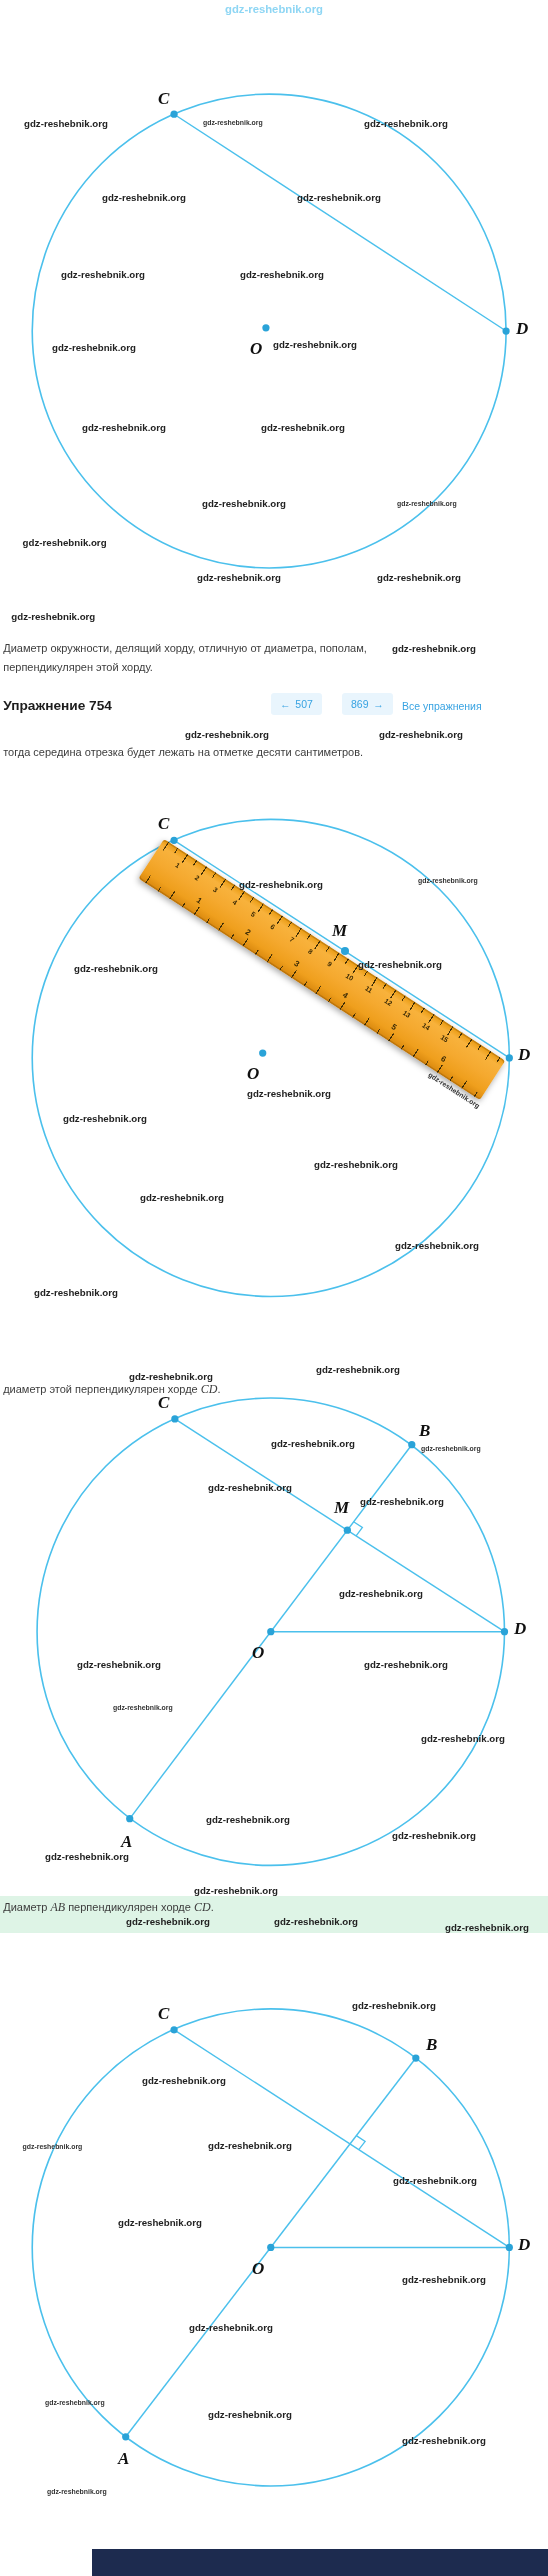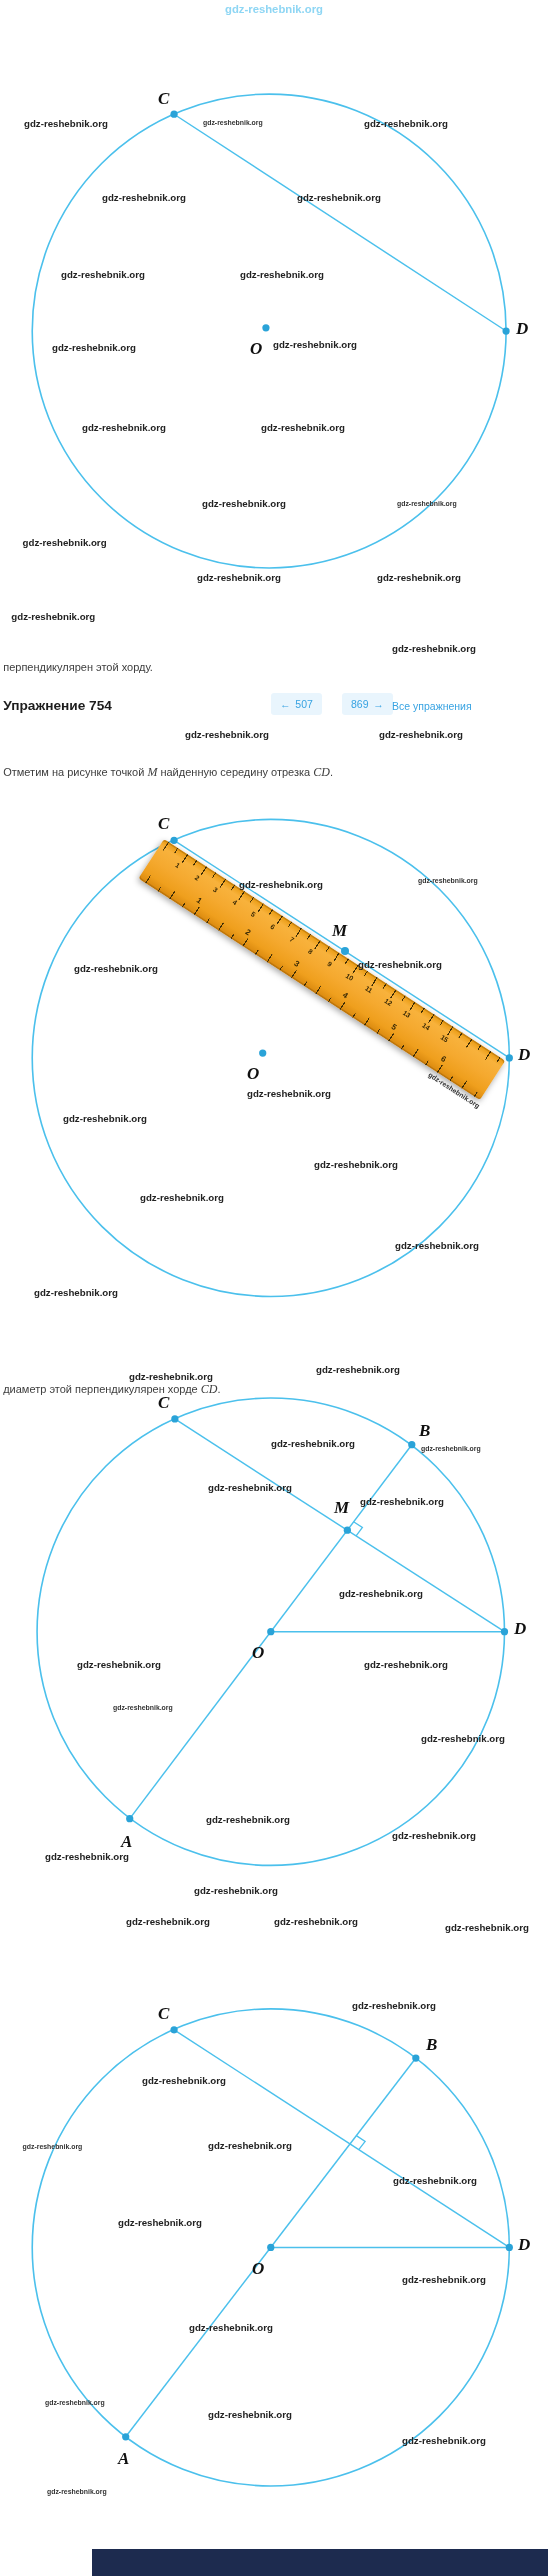--- a/index.html
+++ b/index.html
@@ -110,38 +110,39 @@
   <span class="wm" style="left:273px;top:339px">gdz-reshebnik.org</span>
   <span class="wm" style="left:82px;top:422px">gdz-reshebnik.org</span>
   <span class="wm" style="left:261px;top:422px">gdz-reshebnik.org</span>
   <span class="wm" style="left:202px;top:498px">gdz-reshebnik.org</span>
   <span class="wm-sm" style="left:397px;top:500px">gdz-reshebnik.org</span>
   <span class="wm" style="left:22.6px;top:537px">gdz-reshebnik.org</span>
   <span class="wm" style="left:197px;top:572px">gdz-reshebnik.org</span>
   <span class="wm" style="left:377px;top:572px">gdz-reshebnik.org</span>
   <span class="wm" style="left:11.3px;top:611px">gdz-reshebnik.org</span>
 
+  <div class="para" style="left:3.2px;top:639px">Диаметр окружности, делящий хорду, отличную от диаметра, пополам,</div>
   <div class="para" style="left:3.2px;top:658px">перпендикулярен этой хорду.</div>
   <span class="wm" style="left:392px;top:643px">gdz-reshebnik.org</span>
 
   <div class="ex-title">Упражнение 754</div>
   <button class="nav-btn" style="left:271px">
     <span>←</span>
     <span>507</span>
   </button>
   <button class="nav-btn" style="left:342px">
     <span>869</span>
     <span>→</span>
   </button>
-  <a class="all-link" style="left:392px">Все упражнения</a>
+  <a class="all-link" style="left:402px">Все упражнения</a>
 
   <span class="wm" style="left:185px;top:729px">gdz-reshebnik.org</span>
   <span class="wm" style="left:379px;top:729px">gdz-reshebnik.org</span>
 
-  <div class="para" style="left:3.2px;top:763px"><span>Отметим на рисунке точкой </span><span class="math">M</span><span> найденную середину отрезка </span><span class="math">CD</span><span>.</span></div>
+  <div class="para" style="left:3.2px;top:743px">тогда середина отрезка будет лежать на отметке десяти сантиметров.</div>
 
   <div class="ruler">
     <div class="tick-cm"></div>
     <div class="tick-half"></div>
     <div class="tick-b1"></div>
     <div class="tick-b2"></div>
     <div class="num-row-top">
         <span style="left: 24px;">1</span>
         <span style="left: 47px;">2</span>
         <span style="left: 69px;">3</span>
@@ -205,20 +206,23 @@
   <span class="wm" style="left:77px;top:1659px">gdz-reshebnik.org</span>
   <span class="wm" style="left:364px;top:1659px">gdz-reshebnik.org</span>
   <span class="wm-sm" style="left:113px;top:1704px">gdz-reshebnik.org</span>
   <span class="wm" style="left:421px;top:1733px">gdz-reshebnik.org</span>
   <span class="wm" style="left:206px;top:1814px">gdz-reshebnik.org</span>
   <span class="wm" style="left:392px;top:1830px">gdz-reshebnik.org</span>
   <span class="wm" style="left:45px;top:1851px">gdz-reshebnik.org</span>
   <span class="wm" style="left:194px;top:1885px">gdz-reshebnik.org</span>
   <span class="wm" style="left:445px;top:1922px">gdz-reshebnik.org</span>
 
+  <div class="green-box">
+    <div class="para"><span>Диаметр </span><span class="math">AB</span><span> перпендикулярен хорде </span><span class="math">CD</span><span>.</span></div>
+  </div>
   <span class="wm" style="left:126px;top:1916px">gdz-reshebnik.org</span>
   <span class="wm" style="left:274px;top:1916px">gdz-reshebnik.org</span>
 
   <span class="pt" style="left:158px;top:2004px">C</span>
   <span class="pt" style="left:426px;top:2035px">B</span>
   <span class="pt" style="left:252px;top:2259px">O</span>
   <span class="pt" style="left:518px;top:2235px">D</span>
   <span class="pt" style="left:118px;top:2449px">A</span>
 
   <span class="wm" style="left:352px;top:2000px">gdz-reshebnik.org</span>

